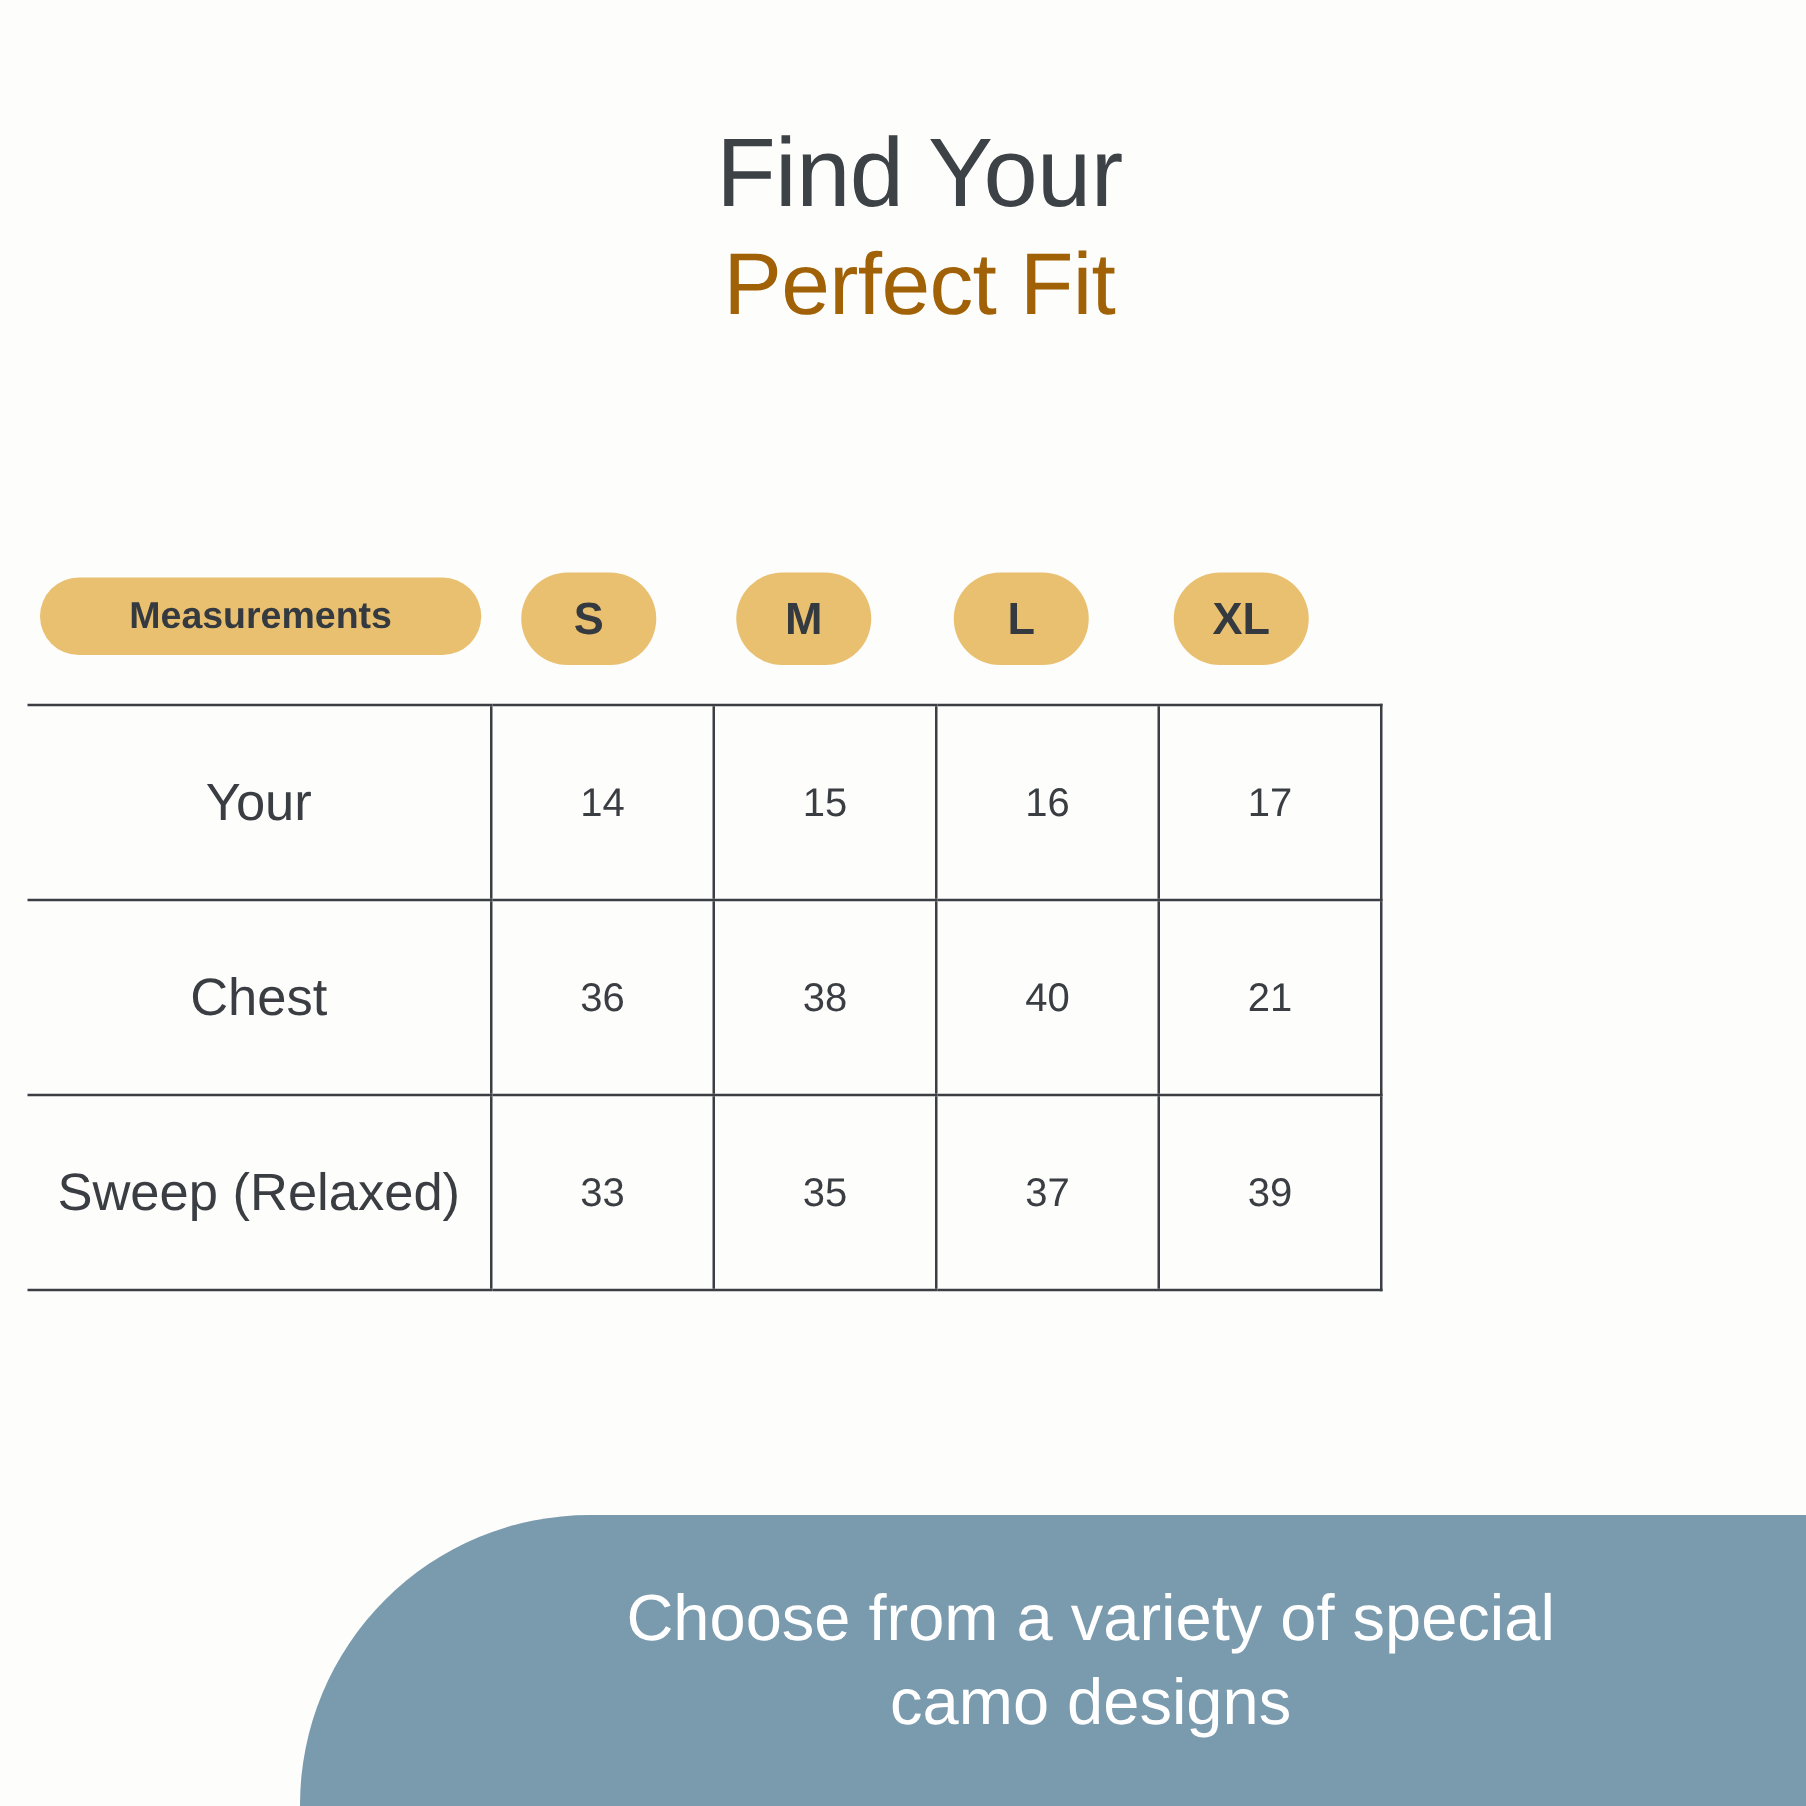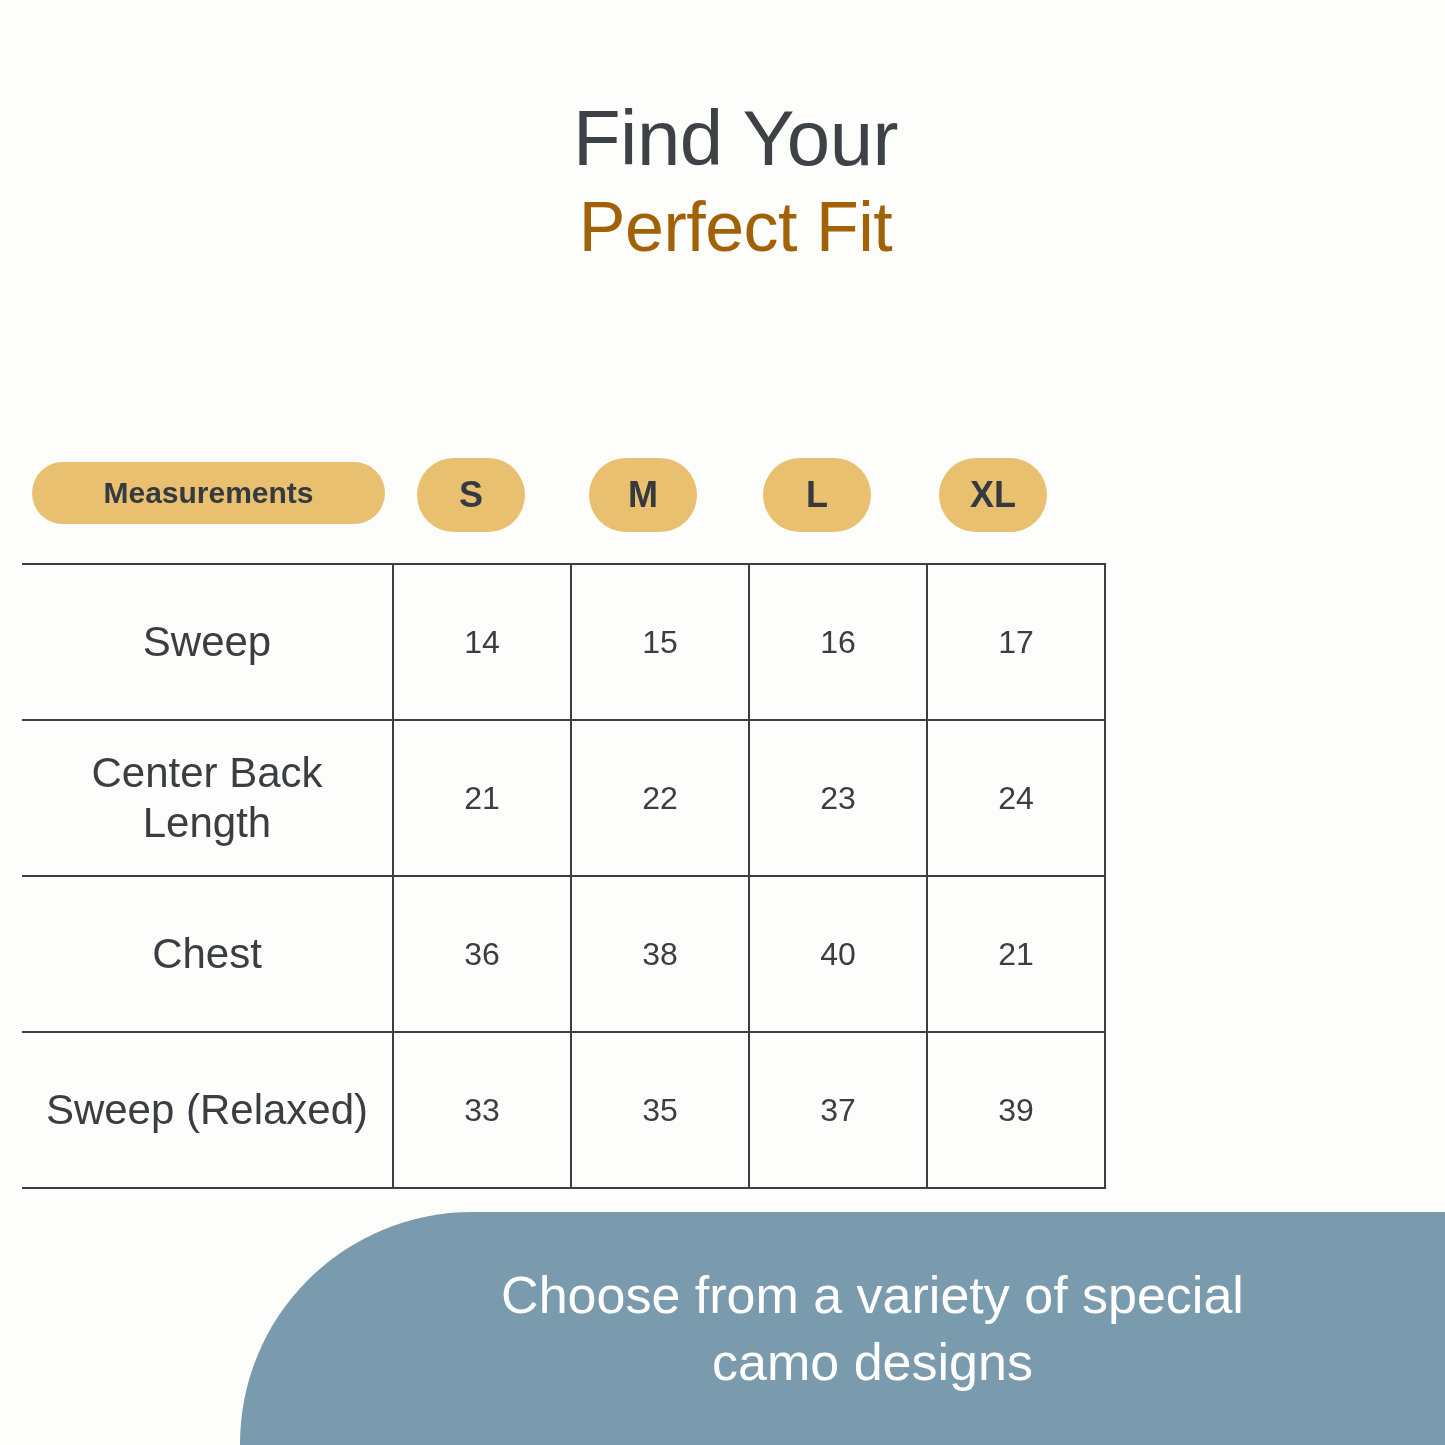--- a/index.html
+++ b/index.html
@@ -160,32 +160,25 @@
   <div class="pill pill-measurements">Measurements</div>
   <div class="pill pill-size pill-s">S</div>
   <div class="pill pill-size pill-m">M</div>
   <div class="pill pill-size pill-l">L</div>
   <div class="pill pill-size pill-xl">XL</div>
 </div>
 
 <table class="size-table">
   <tbody>
     <tr>
-      <td class="label-cell">Sweep</td>
+      <td class="label-cell">Your</td>
       <td class="value-cell">14</td>
       <td class="value-cell">15</td>
       <td class="value-cell">16</td>
       <td class="value-cell">17</td>
-    </tr>
-    <tr>
-      <td class="label-cell">Center Back Length</td>
-      <td class="value-cell">21</td>
-      <td class="value-cell">22</td>
-      <td class="value-cell">23</td>
-      <td class="value-cell">24</td>
     </tr>
     <tr>
       <td class="label-cell">Chest</td>
       <td class="value-cell">36</td>
       <td class="value-cell">38</td>
       <td class="value-cell">40</td>
       <td class="value-cell">21</td>
     </tr>
     <tr>
       <td class="label-cell">Sweep (Relaxed)</td>

